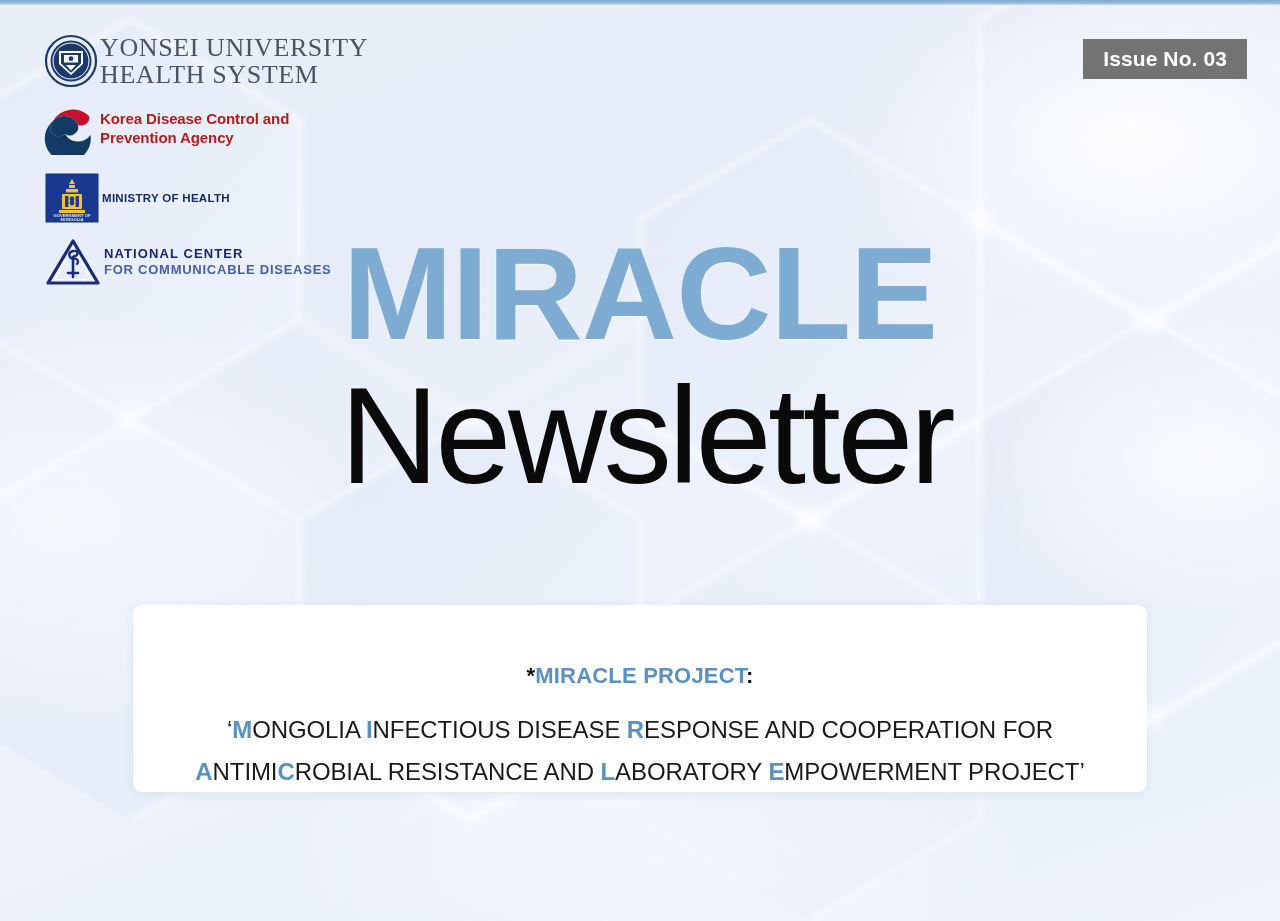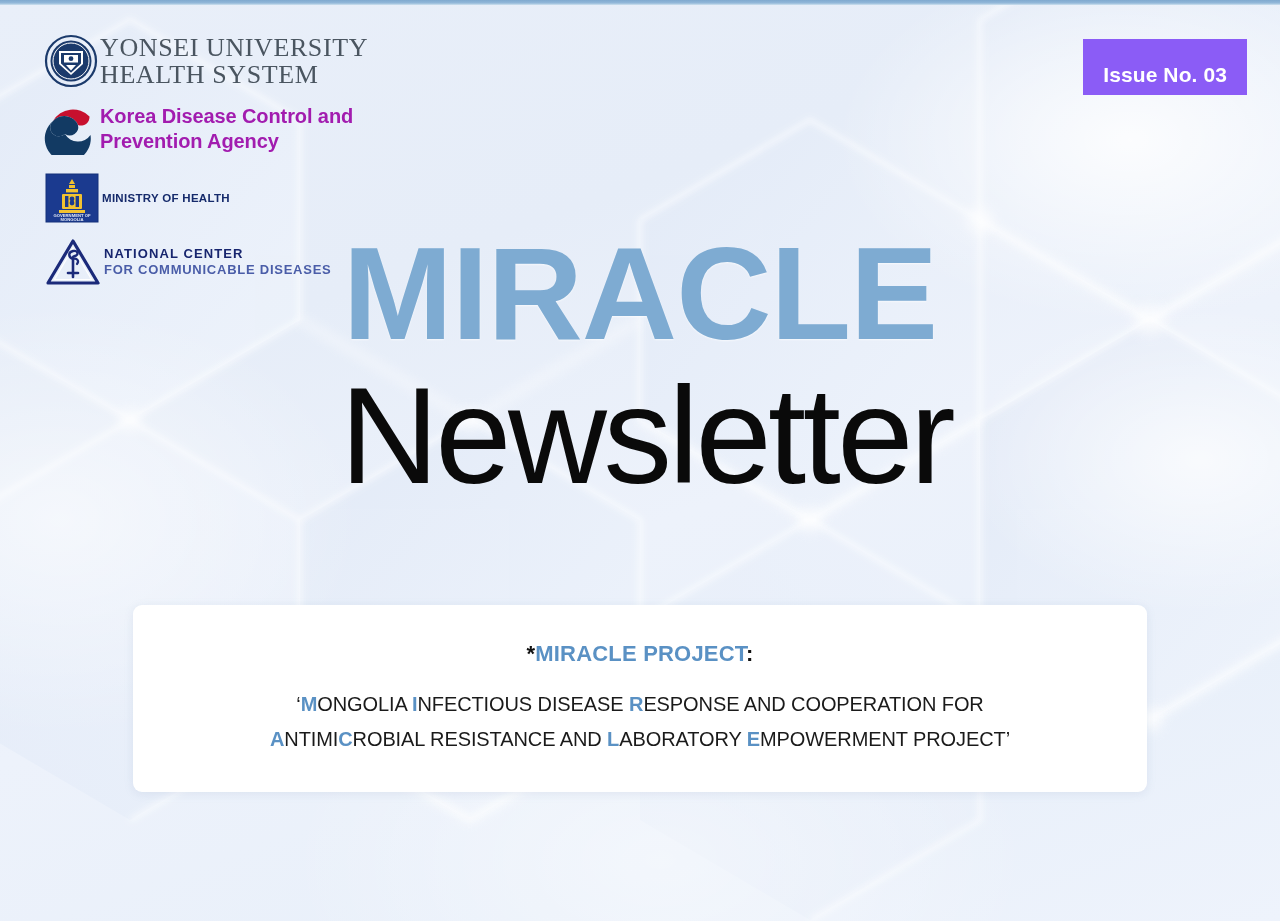--- a/index.html
+++ b/index.html
@@ -46,26 +46,26 @@
     position: absolute;
     top: 0; left: 0;
     width: 1280px; height: 5px;
     background: linear-gradient(180deg, #7fa9cf 0%, #93b8d9 60%, #cfe2ef 100%);
   }
 
   
   #issue-badge {
     position: absolute;
     right: 33px; top: 39px;
-    background: #8b5cf6;
+    background: #737373;
     color: #ffffff;
     font-size: 21px;
     font-weight: bold;
     letter-spacing: .1px;
-    padding: 25px 20px 10px 20px;
+    padding: 9px 20px 10px 20px;
     line-height: 1;
     white-space: nowrap;
   }
 
   
   #logo-stack {
     position: absolute;
     left: 44px; top: 30px;
     width: 420px;
   }
@@ -86,22 +86,22 @@
     font-family: "Liberation Serif", serif;
     color: #4a5560;
     font-size: 26px;
     line-height: 1.04;
     letter-spacing: .6px;
     white-space: nowrap;
   }
 
   
   #kdca-text {
-    color: #a21caf;
-    font-size: 20px;
+    color: #b91c1c;
+    font-size: 15px;
     font-weight: bold;
     line-height: 1.25;
     letter-spacing: -.1px;
     white-space: nowrap;
   }
 
   
   #moh-text {
     color: #152a6b;
     font-size: 11.5px;
@@ -159,34 +159,34 @@
   #caption-card {
     position: absolute;
     left: 133px; top: 605px;
     width: 1014px; height: 187px;
     background: #ffffff;
     border-radius: 9px;
     box-shadow: 0 2px 10px rgba(120,140,175,.14);
     display: flex;
     flex-direction: column;
     align-items: center;
-    justify-content: center;
+    justify-content: flex-end;
   }
   #caption-heading {
     font-size: 22px;
     font-weight: bold;
     color: #111111;
     letter-spacing: .2px;
     margin-bottom: 20px;
     white-space: nowrap;
   }
   #caption-heading .hl { color: #5a91c4; }
 
   .caption-line {
-    font-size: 20px;
+    font-size: 24px;
     color: #1a1a1a;
     letter-spacing: -.1px;
     line-height: 1.72;
     white-space: nowrap;
   }
   .caption-line .cap { color: #5a91c4; font-weight: bold; }
 </style>
 </head>
 <body>
 

